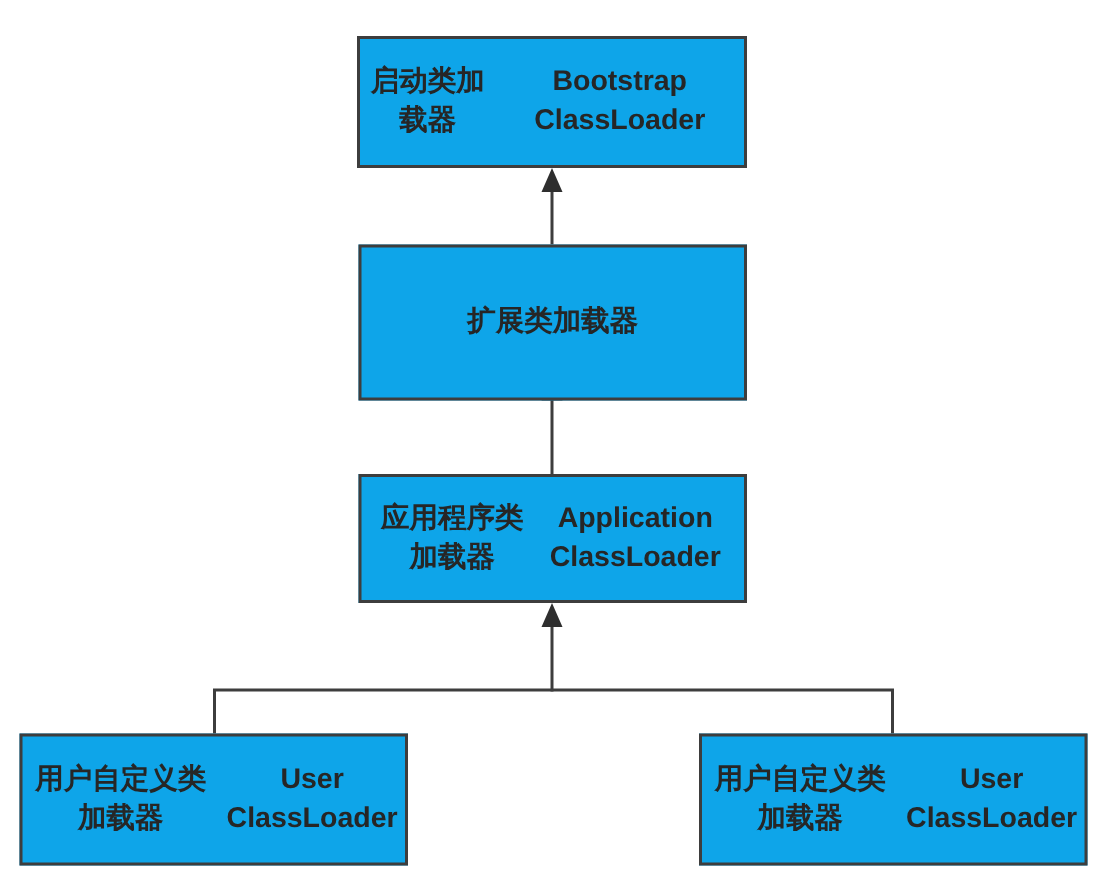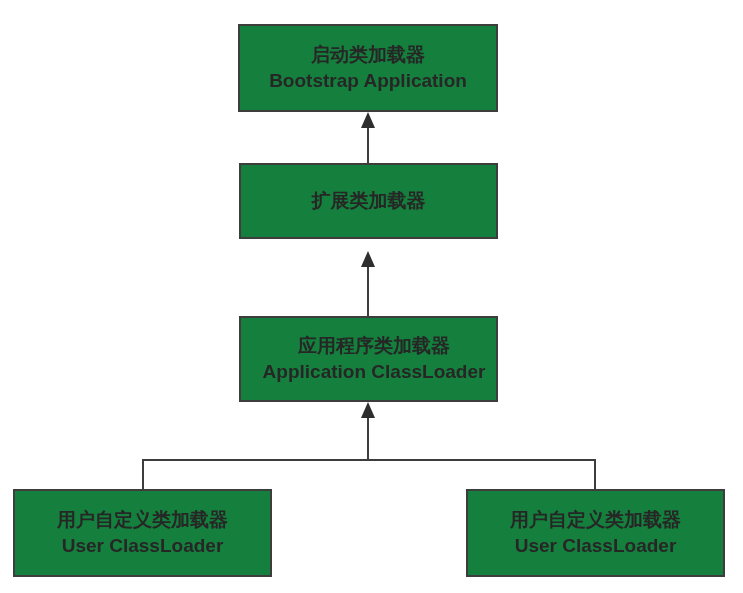--- a/index.html
+++ b/index.html
@@ -11,34 +11,34 @@
     position: relative;
     width: 743px;
     height: 593px;
     background: #ffffff;
     font-family: "Liberation Sans", "DejaVu Sans", sans-serif;
     overflow: hidden;
   }
   .node {
     position: absolute;
     border: 2px solid #3d3d3d;
-    background: #15803d;
+    background: #0ea5e9;
     display: flex;
-    flex-direction: column;
+    flex-direction: row;
     align-items: center;
     justify-content: center;
     text-align: center;
     color: #262626;
     font-size: 19px;
     font-weight: 600;
     line-height: 26px;
     box-sizing: border-box;
   }
   .node-bootstrap   { left: 238px; top: 24px;  width: 260px; height: 88px; }
-  .node-extension   { left: 239px; top: 163px; width: 259px; height: 76px; }
+  .node-extension   { left: 239px; top: 163px; width: 259px; height: 104px; }
   .node-application { left: 239px; top: 316px; width: 259px; height: 86px; padding-left: 11px; }
   .node-user-left   { left: 13px;  top: 489px; width: 259px; height: 88px; }
   .node-user-right  { left: 466px; top: 489px; width: 259px; height: 88px; }
   .connector-layer {
     position: absolute;
     left: 0;
     top: 0;
     width: 743px;
     height: 593px;
     pointer-events: none;
@@ -75,21 +75,21 @@
       <polygon points="368,402 361,418 375,418"></polygon>
     </g>
 
     <g>
       <polyline points="143,489 143,460 595,460 595,489"></polyline>
     </g>
   </svg>
 
   <div class="node node-bootstrap">
     <span>启动类加载器</span>
-    <span>Bootstrap Application</span>
+    <span>Bootstrap ClassLoader</span>
   </div>
 
   <div class="node node-extension">
     <span>扩展类加载器</span>
   </div>
 
   <div class="node node-application">
     <span>应用程序类加载器</span>
     <span>Application ClassLoader</span>
   </div>

